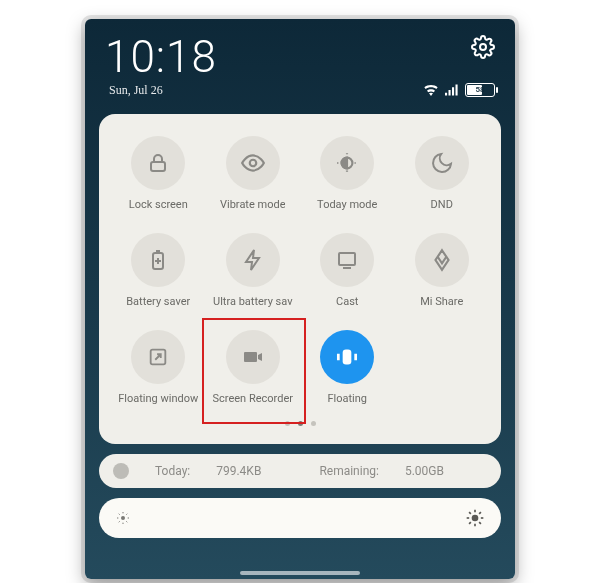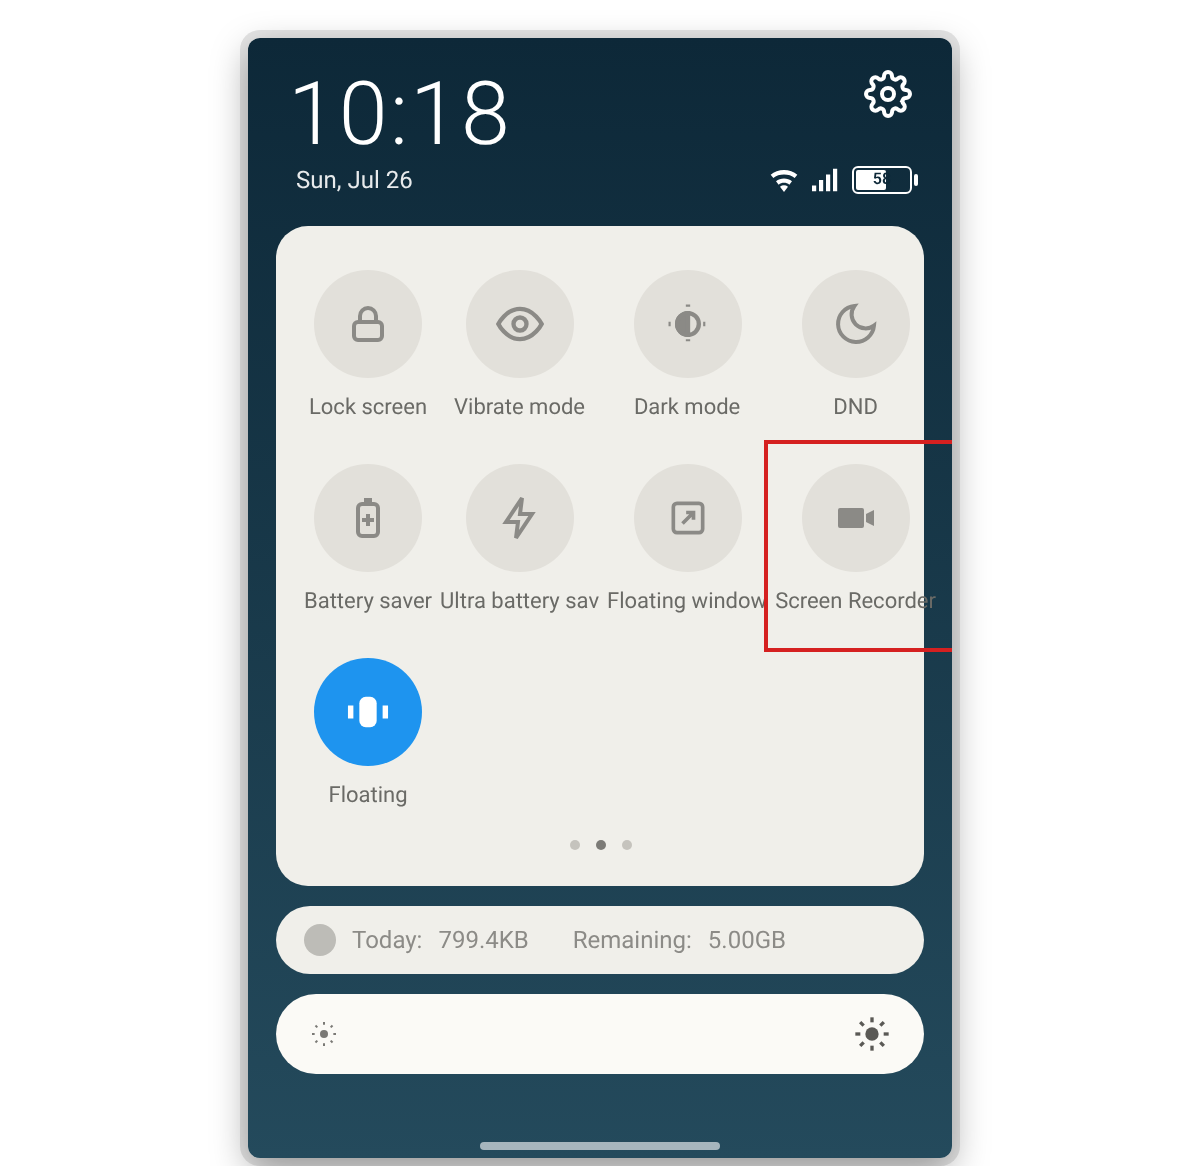--- a/index.html
+++ b/index.html
@@ -3,35 +3,35 @@
   <meta charset="utf-8">
   <style>
     * { margin: 0; padding: 0; box-sizing: border-box; }
     body {
       width: 600px; height: 583px;
       background: #fff;
       display: flex; align-items: center; justify-content: center;
       font-family: -apple-system, BlinkMacSystemFont, "Segoe UI", Roboto, sans-serif;
     }
     .phone {
-      width: 352px; height: 560px;
+      width: 430px; height: 560px;
       background: linear-gradient(180deg, #0d2838 0%, #244a5c 100%);
       border-radius: 6px;
       box-shadow: 0 6px 18px rgba(0,0,0,0.35), 0 0 0 4px #e6e6e6;
       position: relative;
       overflow: hidden;
       padding: 12px 14px 0;
       margin-top: 14px;
     }
     .statusbar {
       display: flex; justify-content: space-between; align-items: flex-start;
       color: #fff; padding: 4px 6px 2px;
     }
     .time { font-size: 44px; font-weight: 300; letter-spacing: 1px; line-height: 1; }
-    .date { font-size: 12px; opacity: 0.9; margin-top: 4px; padding-left: 4px; }
+    .date { font-size: 12px; opacity: 0.9; margin-top: 4px; padding-left: 4px; font-family: Liberation Serif, serif; }
     .status-right { display:flex; flex-direction: column; align-items: flex-end; gap: 6px;}
     .status-icons { display:flex; gap:6px; align-items:center; margin-top: 18px;}
     .panel {
       background: #f0efea;
       border-radius: 16px;
       margin-top: 14px;
       padding: 22px 14px 10px;
     }
     .grid {
       display: grid; grid-template-columns: repeat(4, 1fr);
@@ -56,21 +56,21 @@
     .highlight-box {
       position: absolute;
       border: 2px solid #d52020;
       top: -12px; left: -6px; width: 104px; height: 106px;
     }
     .dots { display:flex; gap:8px; justify-content:center; margin-top:16px; margin-bottom:8px;}
     .dot { width:5px; height:5px; border-radius:50%; background:#c5c3bd;}
     .dot.active { background:#7c7b77;}
     .datarow {
       background:#f0efea; border-radius:22px; margin-top:10px;
-      padding: 9px 14px; display:flex; align-items:center; gap:8px;
+      padding: 9px 14px; display:flex; align-items:center; gap:26px;
       font-size:12px; color:#8c8b87;
     }
     .blur-dot{ width:16px;height:16px;border-radius:50%;background:#bdbcb7;}
     .brightness {
       background:#fbfaf6; border-radius:22px; margin-top:10px;
       height:40px; display:flex; align-items:center; justify-content:space-between;
       padding: 0 16px; color:#7a7975;
     }
     .home-indicator {
       position:absolute; bottom:4px; left:50%; transform:translateX(-50%);
@@ -142,21 +142,21 @@
           <div class="label">Vibrate mode</div>
         </div>
         <div class="tile">
           <div class="circle">
             <svg width="26" height="26" viewBox="0 0 24 24" fill="none" stroke="currentColor" stroke-width="2">
               <circle cx="12" cy="12" r="5"></circle>
               <path d="M12 3v2M12 19v2M3 12h2M19 12h2" stroke-dasharray="1 2"></path>
               <path d="M12 7a5 5 0 0 0 0 10z" fill="currentColor"></path>
             </svg>
           </div>
-          <div class="label">Dark mode</div>
+          <div class="label">Today mode</div>
         </div>
         <div class="tile">
           <div class="circle">
             <svg width="24" height="24" viewBox="0 0 24 24" fill="none" stroke="currentColor" stroke-width="2">
               <path d="M21 12.8A9 9 0 1 1 11.2 3a7 7 0 0 0 9.8 9.8z"></path>
             </svg>
           </div>
           <div class="label">DND</div>
         </div>
         <div class="tile">
@@ -170,20 +170,38 @@
           </div>
           <div class="label">Battery saver</div>
         </div>
         <div class="tile">
           <div class="circle">
             <svg width="24" height="24" viewBox="0 0 24 24" fill="none" stroke="currentColor" stroke-width="2">
               <path d="M13 2L5 14h6l-1 8 8-12h-6l1-8z"></path>
             </svg>
           </div>
           <div class="label">Ultra battery sav</div>
+        </div>
+        <div class="tile">
+          <div class="circle">
+            <svg width="24" height="24" viewBox="0 0 24 24" fill="none" stroke="currentColor" stroke-width="2">
+              <rect x="4" y="5" width="16" height="12" rx="1"></rect>
+              <line x1="8" y1="20" x2="16" y2="20"></line>
+            </svg>
+          </div>
+          <div class="label">Cast</div>
+        </div>
+        <div class="tile">
+          <div class="circle">
+            <svg width="26" height="26" viewBox="0 0 24 24" fill="none" stroke="currentColor" stroke-width="2">
+              <path d="M12 3l6 9-6 9-6-9 6-9z"></path>
+              <path d="M8 9l4 6 4-6"></path>
+            </svg>
+          </div>
+          <div class="label">Mi Share</div>
         </div>
         <div class="tile">
           <div class="circle">
             <svg width="22" height="22" viewBox="0 0 24 24" fill="none" stroke="currentColor" stroke-width="2">
               <rect x="4" y="4" width="16" height="16" rx="2"></rect>
               <path d="M9 15l6-6M15 13V9h-4"></path>
             </svg>
           </div>
           <div class="label">Floating window</div>
         </div>

